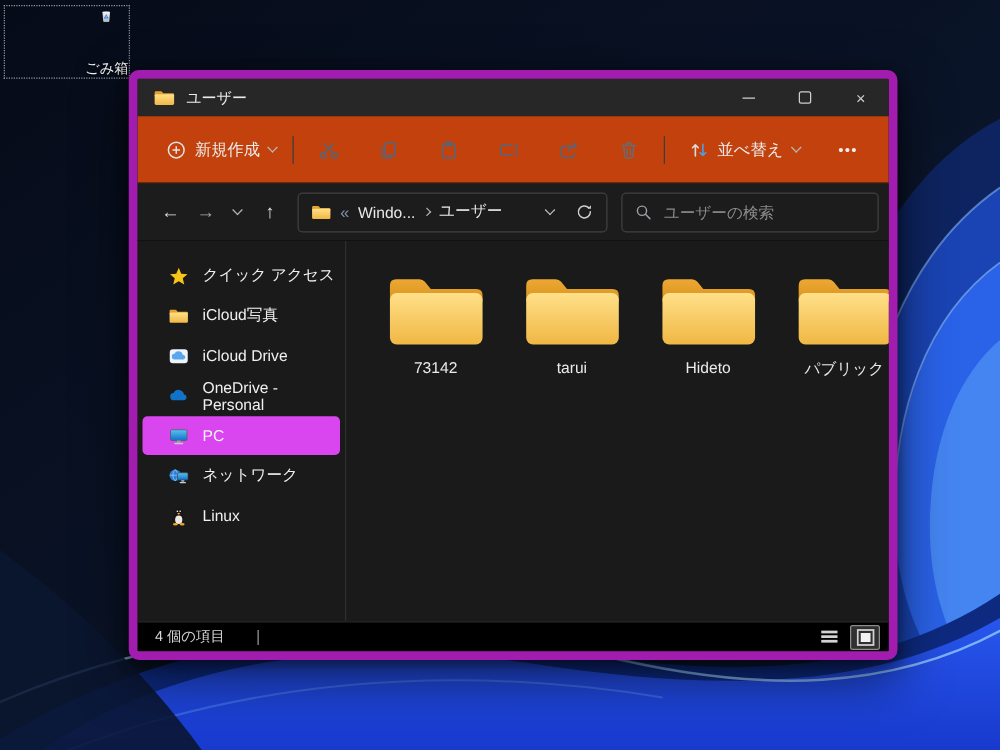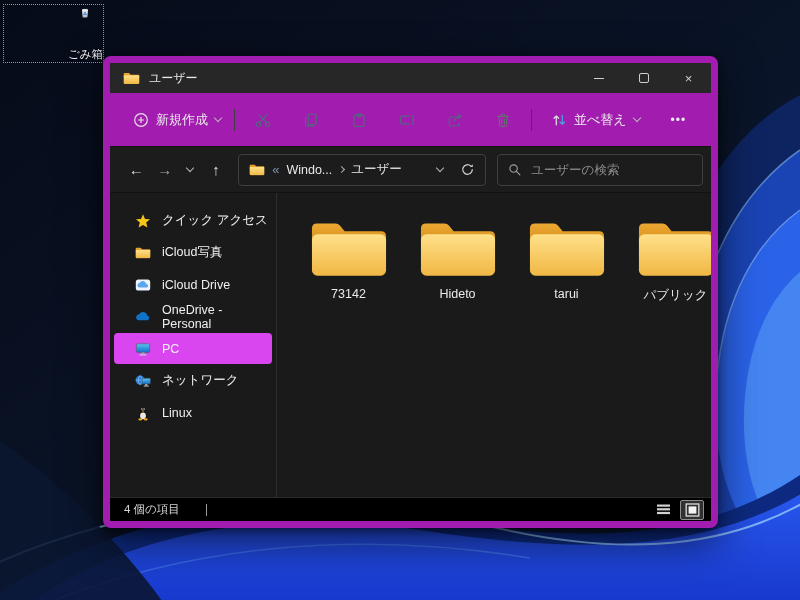--- a/index.html
+++ b/index.html
@@ -26,21 +26,21 @@
   .titlebar { height:30px; background:#272727; display:flex; align-items:center; padding-left:13px; flex:0 0 30px; }
   .titlebar .t-icon { width:17px; height:14px; margin-right:9px; }
   .titlebar .t-text { font-size:12px; color:#eaeaea; flex:1; }
   .win-controls { display:flex; height:100%; }
   .win-btn { width:45px; height:100%; display:flex; align-items:center; justify-content:center; }
   .glyph-min { width:10px; height:1px; background:#cfcfcf; }
   .glyph-max { width:10px; height:10px; border:1px solid #cfcfcf; border-radius:2px; }
   .glyph-close { color:#cfcfcf; font-size:13px; line-height:1; }
 
   
-  .toolbar { height:54px; background:#a21caf; border-bottom:1px solid #141414;
+  .toolbar { height:54px; background:#c2410c; border-bottom:1px solid #141414;
     display:flex; align-items:center; padding:0 14px; flex:0 0 54px; }
   .tb-btn { display:flex; align-items:center; gap:7px; padding:7px 9px; border-radius:4px; color:#ececec; font-size:13px; }
   .tb-sep { width:1px; height:22px; background:#3d3d3d; margin:0 4px; }
   .tb-iconbtn { width:48px; height:36px; display:flex; align-items:center; justify-content:center; }
   .chev { width:6px; height:6px; border-right:1.4px solid #b9b9b9; border-bottom:1.4px solid #b9b9b9;
     transform:rotate(45deg); margin-top:-4px; }
   .chev-right { width:5px; height:5px; border-top:1.6px solid #b0b0b0; border-right:1.6px solid #b0b0b0;
     transform:rotate(45deg); }
   .tb-more { color:#ececec; font-size:12px; letter-spacing:1px; margin-left:22px; }
 
@@ -349,27 +349,27 @@
         <div class="tile">
           <svg class="f-icon" viewBox="0 0 48 38">
               <use href="#sym-folder"></use>
             </svg>
           <div class="f-name">73142</div>
         </div>
         <div class="tile">
           <svg class="f-icon" viewBox="0 0 48 38">
               <use href="#sym-folder"></use>
             </svg>
-          <div class="f-name">Hideto</div>
+          <div class="f-name">tarui</div>
         </div>
         <div class="tile">
           <svg class="f-icon" viewBox="0 0 48 38">
               <use href="#sym-folder"></use>
             </svg>
-          <div class="f-name">tarui</div>
+          <div class="f-name">Hideto</div>
         </div>
         <div class="tile">
           <svg class="f-icon" viewBox="0 0 48 38">
               <use href="#sym-folder"></use>
             </svg>
           <div class="f-name">パブリック</div>
         </div>
       </div>
     </div>
 

